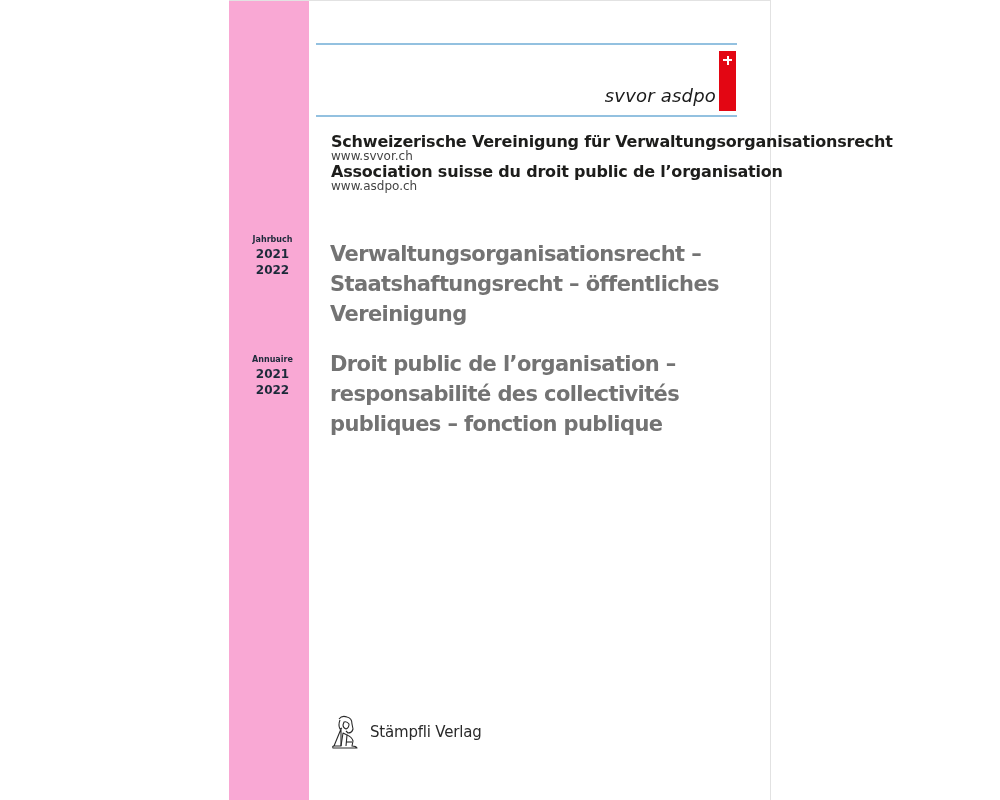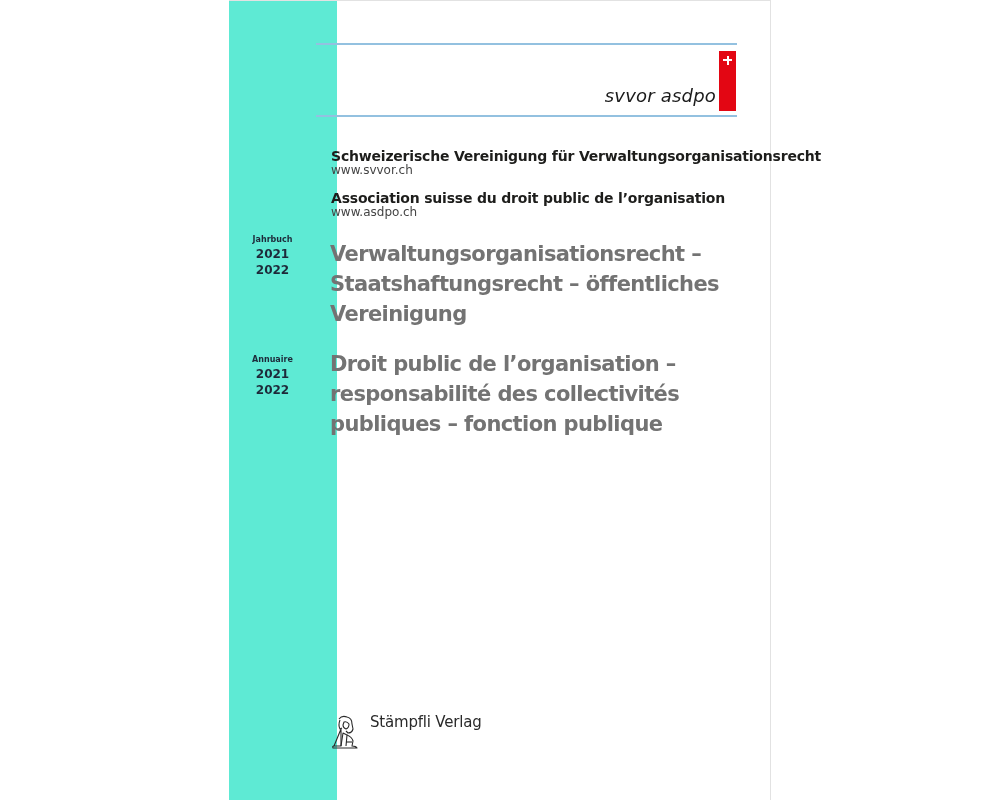--- a/index.html
+++ b/index.html
@@ -25,23 +25,23 @@
       height: 800px;
       background: #ffffff;
       box-sizing: border-box;
       border-right: 1px solid #e2e2e2;
       border-top: 1px solid #e2e2e2;
     }
     .spine {
       position: absolute;
       left: 0;
       top: 0;
-      width: 108px;
-      height: 800px;
-      background: #5eead4;
+      width: 80px;
+      height: 800px;
+      background: #f9a8d4;
     }
     .hline {
       position: absolute;
       left: 87px;
       width: 421px;
       height: 2px;
       background: #93c1e0;
     }
     .hline.top { top: 42px; }
     .hline.bottom { top: 114px; }
@@ -83,26 +83,25 @@
 
     .assoc {
       position: absolute;
       left: 102px;
       top: 133px;
       width: 430px;
     }
     .assoc .name {
       font-family: "DejaVu Sans", sans-serif;
       font-weight: bold;
-      font-size: 14px;
+      font-size: 16px;
       color: #1d1d1b;
       line-height: 16px;
       letter-spacing: -0.2px;
       white-space: nowrap;
-      margin-top: 14px;
     }
     .assoc .url {
       font-family: "DejaVu Sans", sans-serif;
       font-size: 12px;
       color: #444444;
       line-height: 12px;
       margin-bottom: 2px;
     }
 
     .side-label {
@@ -142,21 +141,21 @@
     }
     .title .line { display: block; white-space: nowrap; }
     .title.de { top: 238px; }
     .title.fr { top: 348px; }
 
     .publisher {
       position: absolute;
       left: 101px;
       top: 712px;
       display: flex;
-      align-items: flex-start;
+      align-items: center;
     }
     .publisher .logo {
       width: 30px;
       height: 40px;
       margin-right: 10px;
     }
     .publisher .pname {
       font-family: "DejaVu Sans", sans-serif;
       font-size: 15px;
       color: #2a2a2a;

